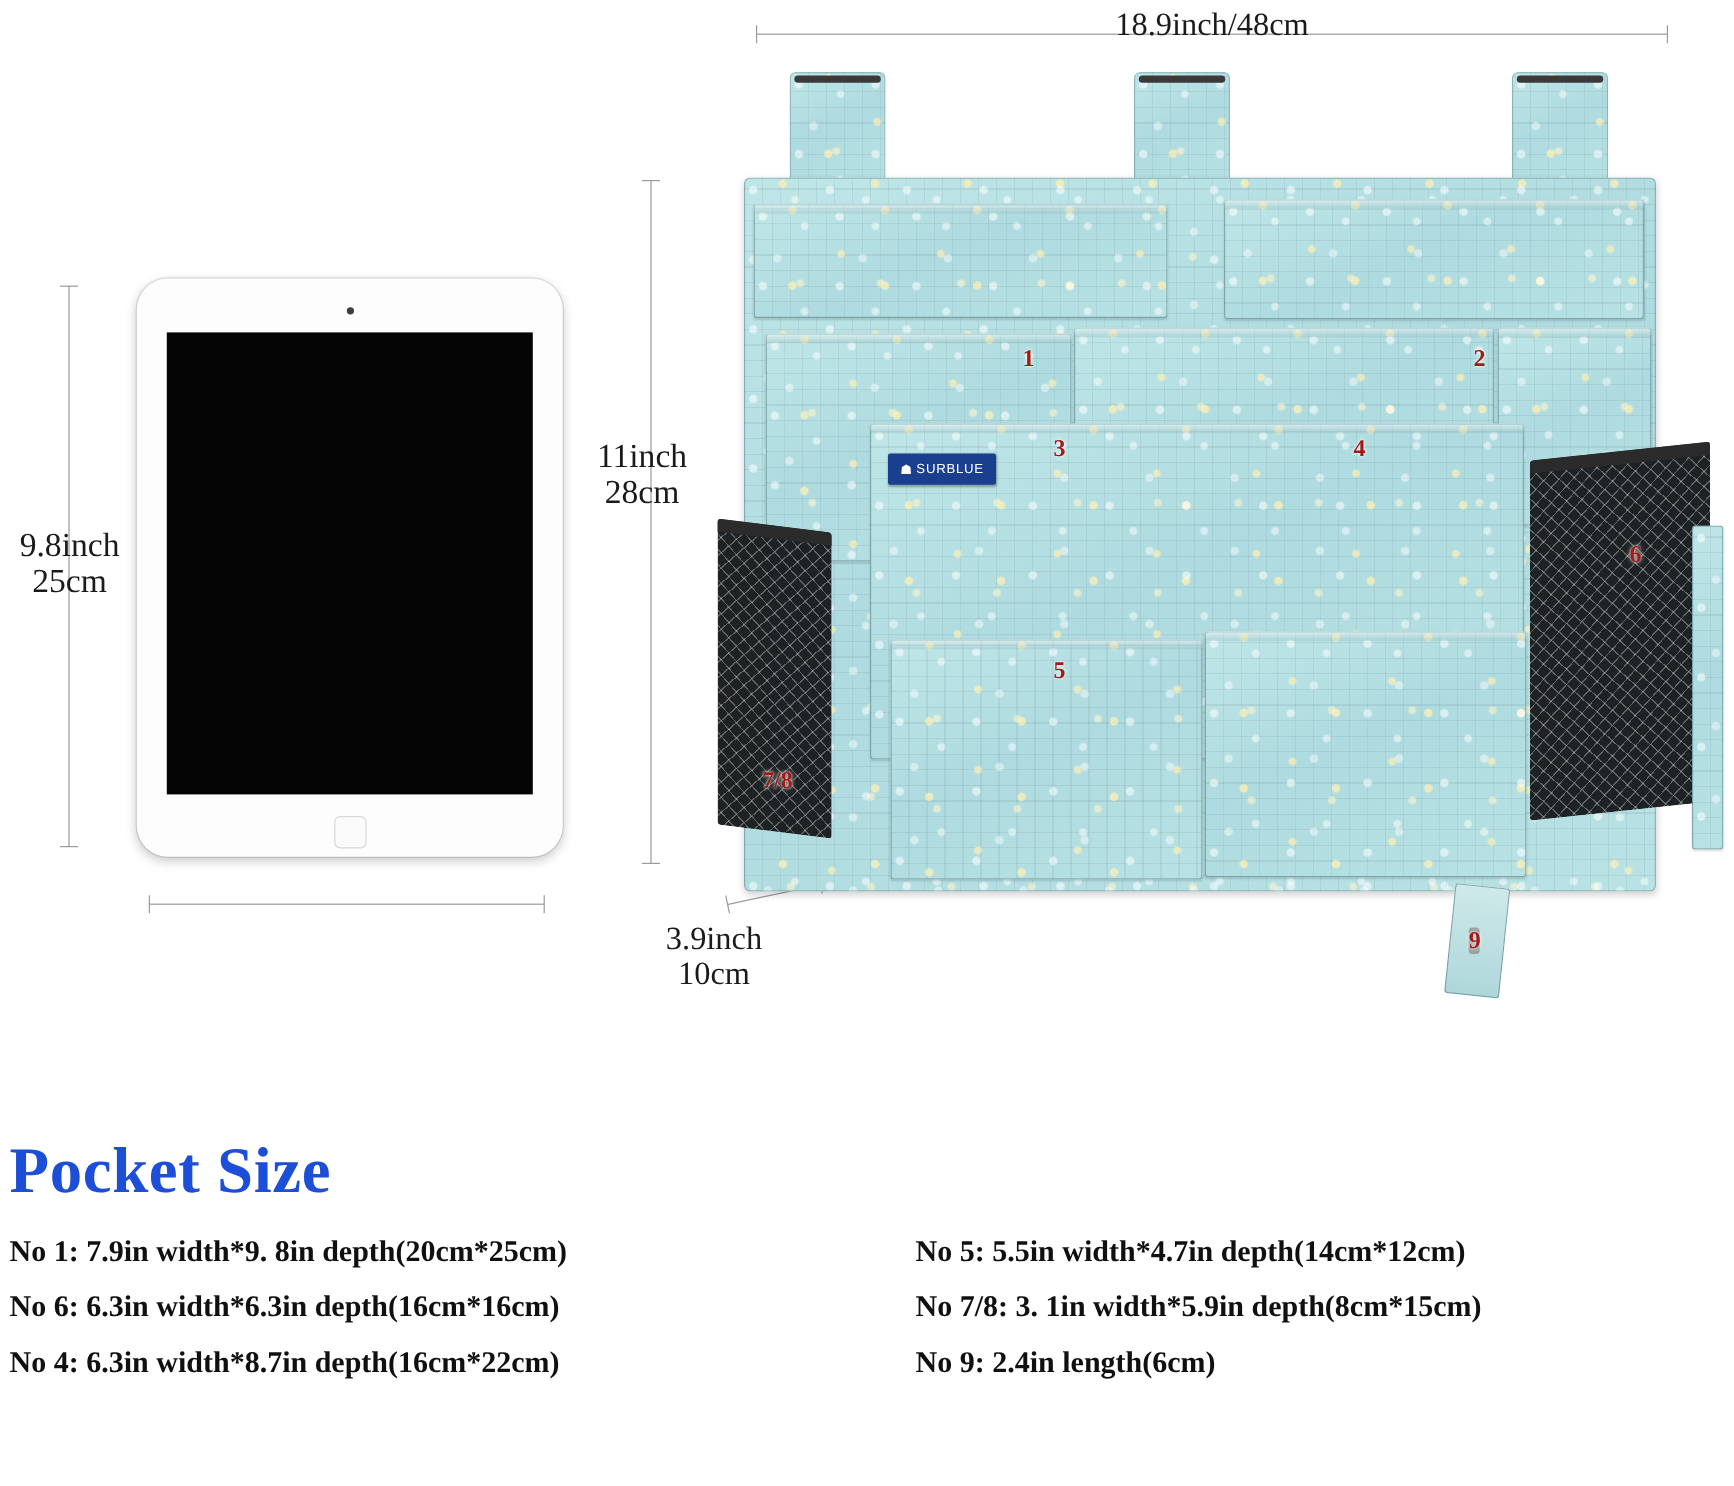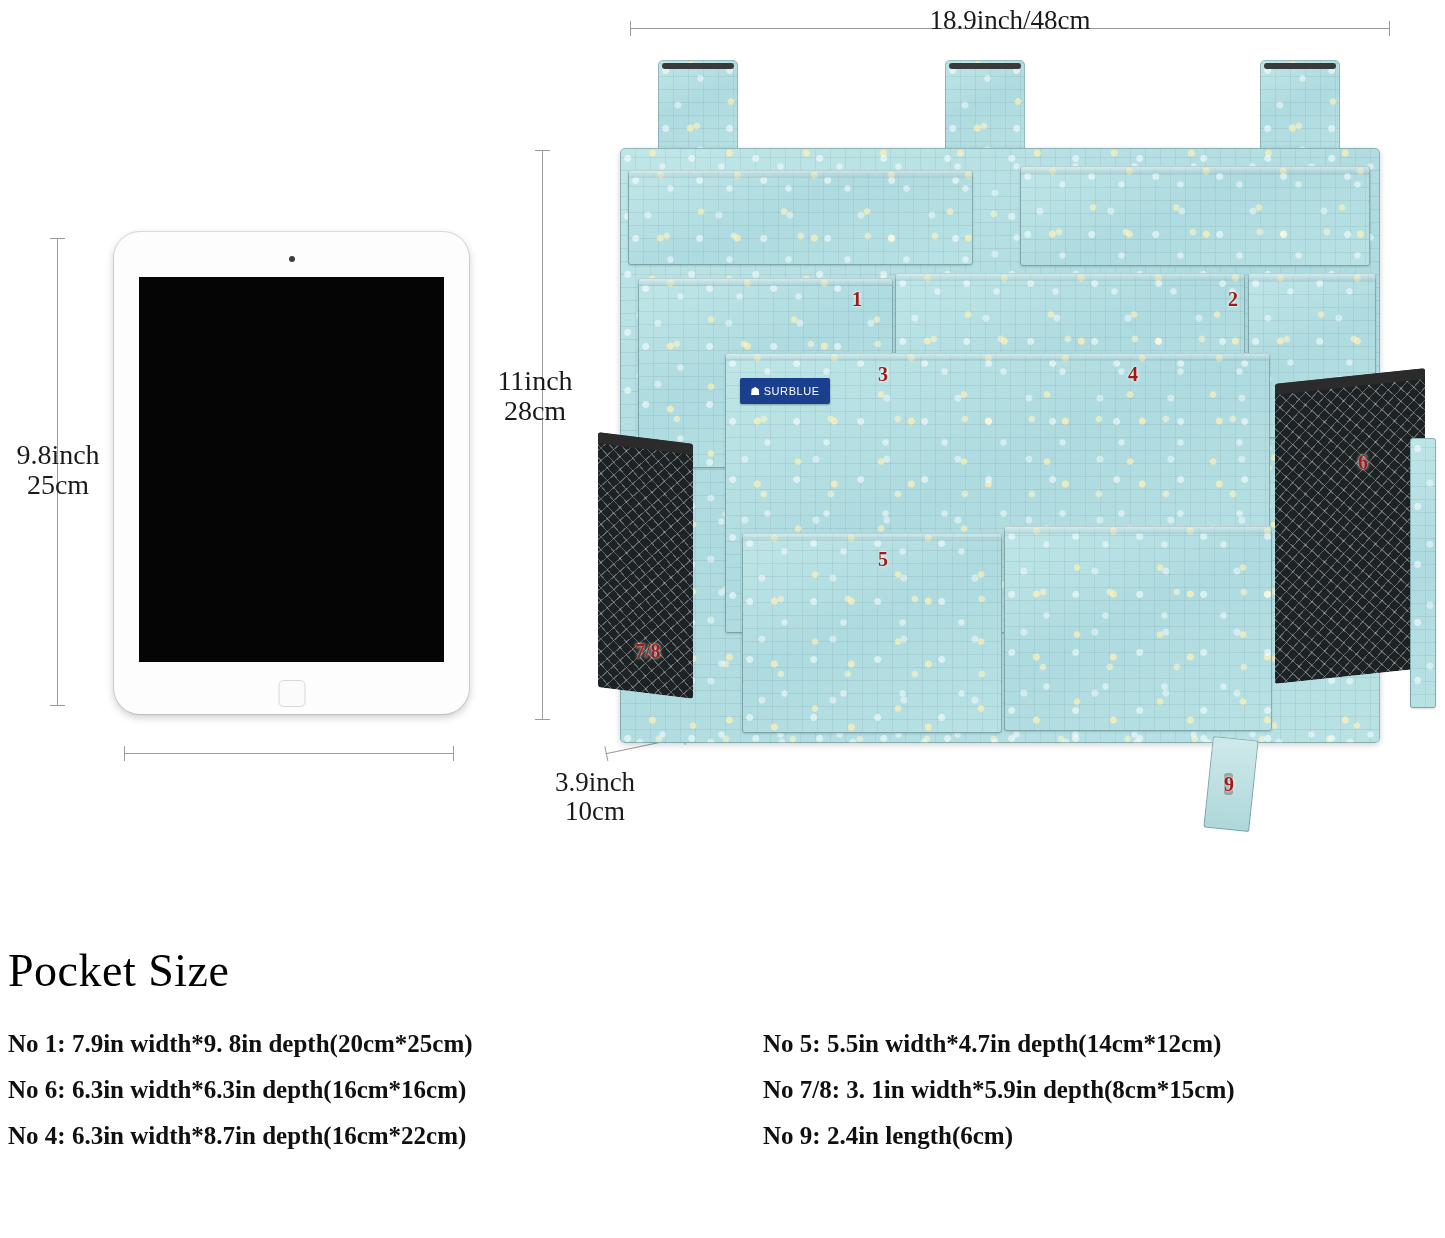--- a/index.html
+++ b/index.html
@@ -213,24 +213,24 @@
     height: 22px;
     background: #9aa0a2;
     border-radius: 3px;
   }
 
   
   .pocket-size-title {
     position: absolute;
     left: 8px;
     top: 944px;
-    color: #000000;
-    font-family: "Liberation Serif", serif;
-    font-weight: normal;
-    font-size: 46px;
+    color: #1d4ed8;
+    font-family: "Liberation Serif", serif;
+    font-weight: bold;
+    font-size: 54px;
     letter-spacing: 0.5px;
   }
   .specs {
     position: absolute;
     left: 8px;
     top: 1030px;
     width: 1430px;
     display: grid;
     grid-template-columns: 755px 675px;
     row-gap: 17px;

